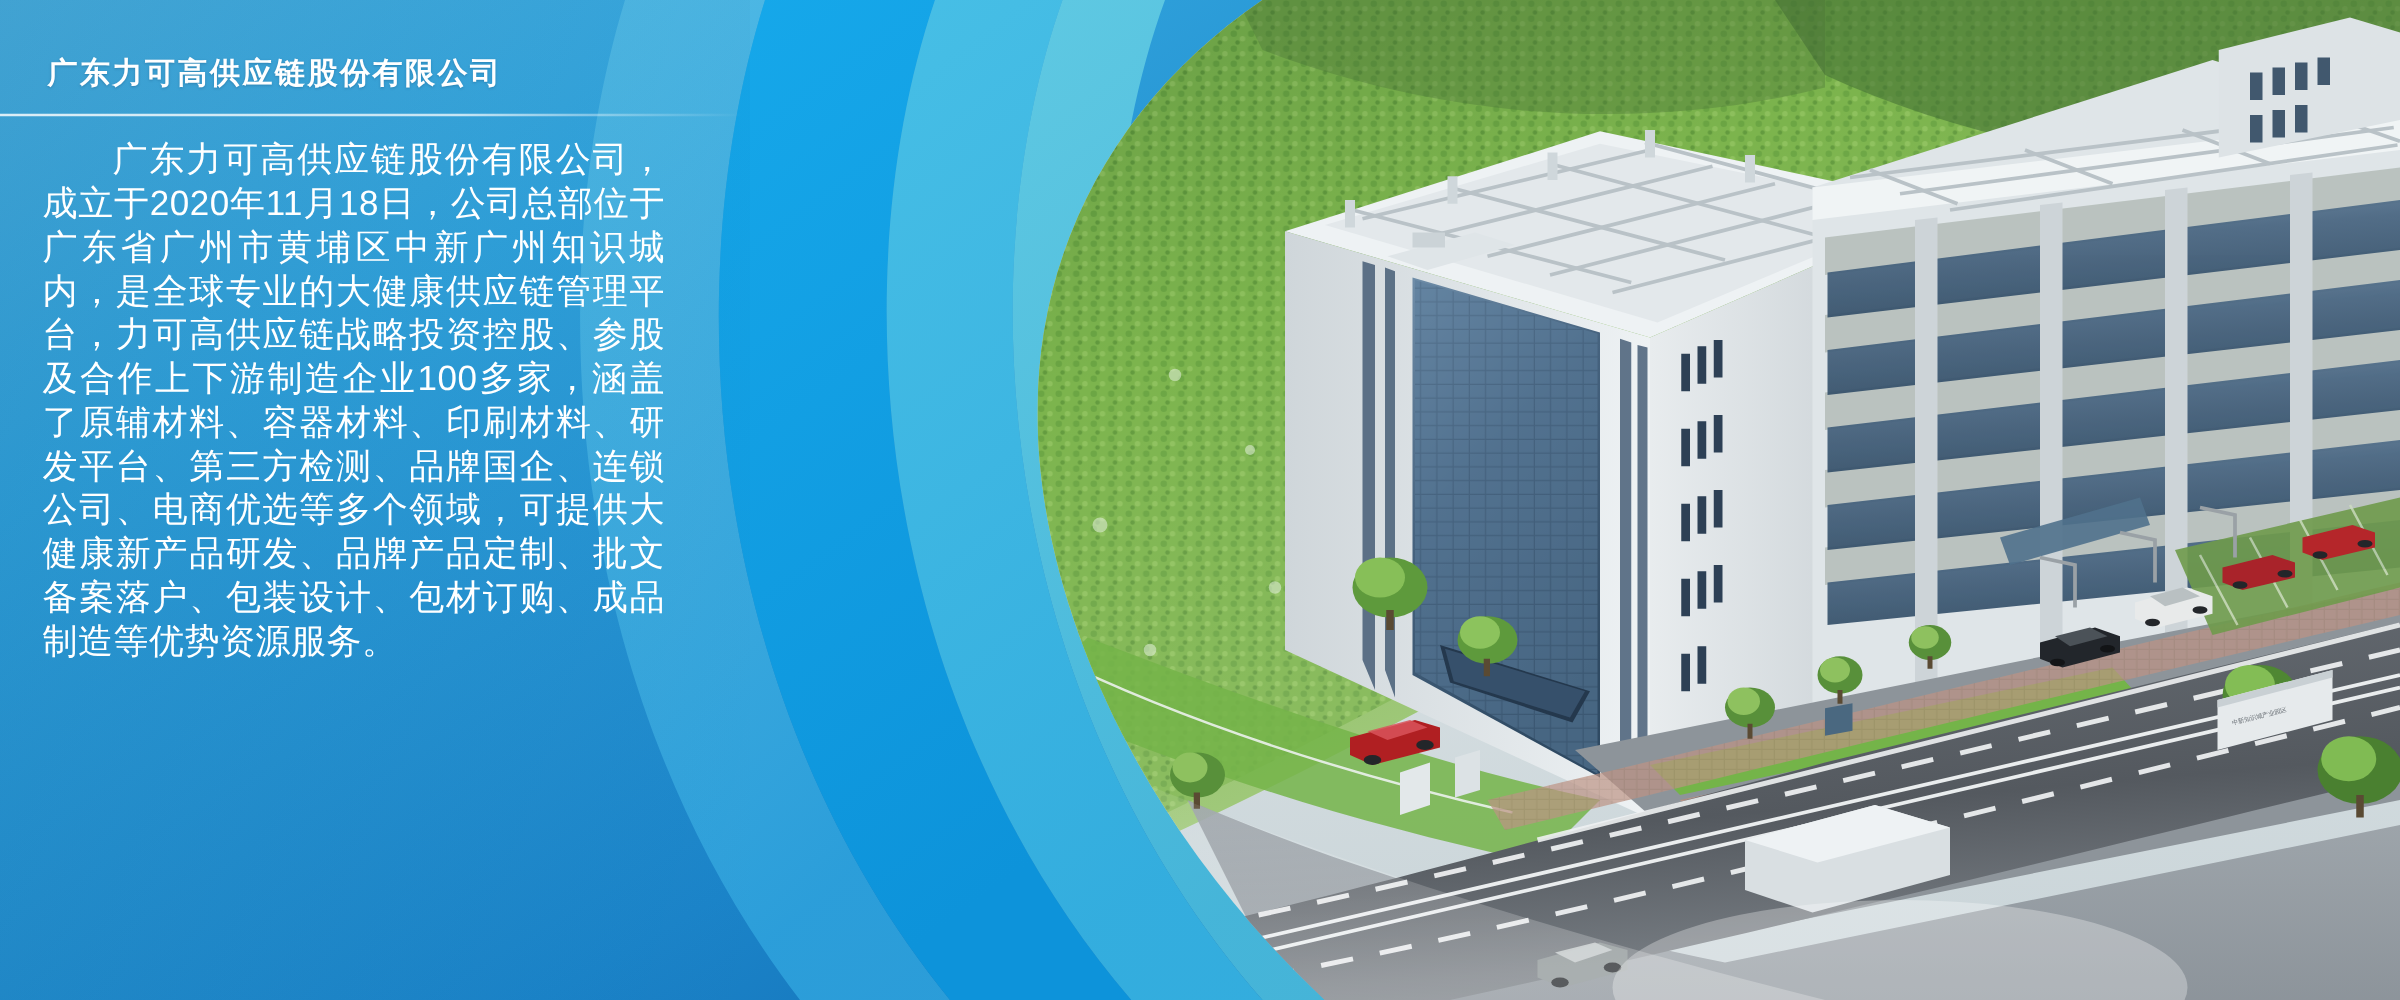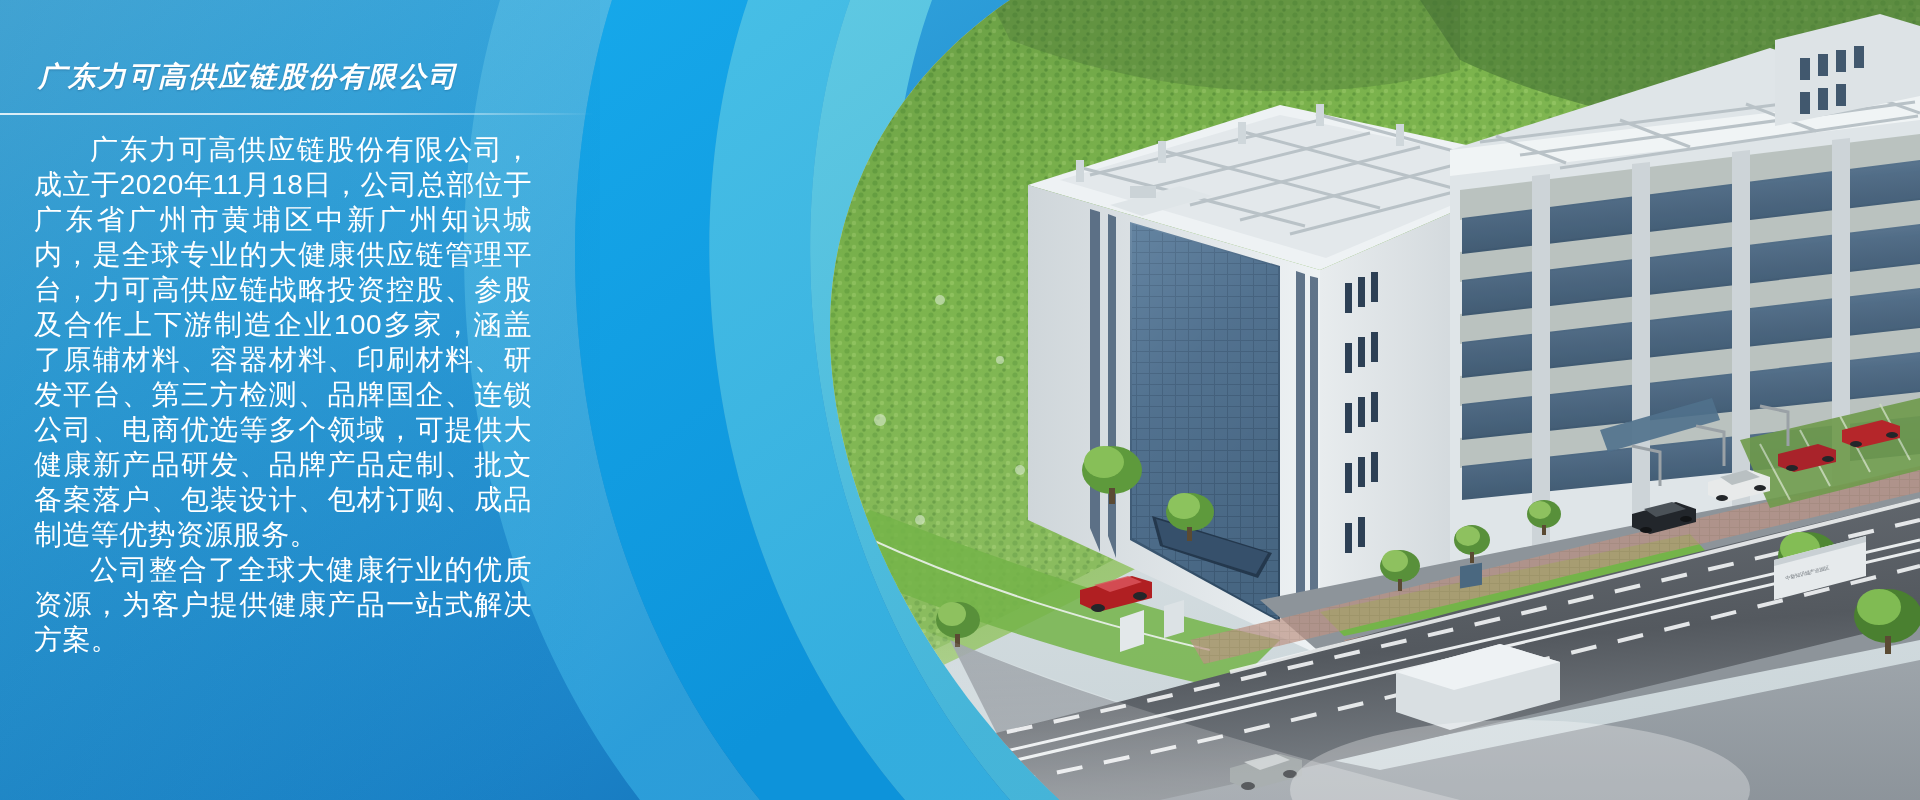--- a/index.html
+++ b/index.html
@@ -24,25 +24,24 @@
   .photo{position:absolute;inset:0;overflow:hidden;}
   .photo svg{display:block;width:1160px;height:800px;}
 
   
   .textcol{
     position:absolute;left:0;top:0;width:560px;height:800px;
     padding:0 28px 0 34px;box-sizing:border-box;
     color:#ffffff;
   }
   .title{
-    font-size:28px;font-weight:700;letter-spacing:2px;
-    padding-top:58px;padding-left:4px;
+    font-size:24px;font-weight:700;letter-spacing:2px;
+    padding-top:42px;padding-left:4px;
     text-shadow:0 1px 2px rgba(0,40,80,.25);
     white-space:nowrap;
-    font-style:italic;
   }
   .rule{
     margin-top:17px;margin-left:-34px;width:594px;height:2px;
     background:linear-gradient(90deg,rgba(255,255,255,.82) 0%,rgba(255,255,255,.72) 62%,rgba(255,255,255,0) 100%);
   }
   .body{
     margin-top:17px;
     font-size:28px;line-height:35px;
     letter-spacing:.4px;
     text-align:justify;
@@ -411,17 +410,16 @@
     </div>
   </div>
 
   <div class="veil"></div>
 
   <div class="textcol">
     <div class="title">广东力可高供应链股份有限公司</div>
     <div class="rule"></div>
     <div class="body">
       <p>广东力可高供应链股份有限公司，成立于2020年11月18日，公司总部位于广东省广州市黄埔区中新广州知识城内，是全球专业的大健康供应链管理平台，力可高供应链战略投资控股、参股及合作上下游制造企业100多家，涵盖了原辅材料、容器材料、印刷材料、研发平台、第三方检测、品牌国企、连锁公司、电商优选等多个领域，可提供大健康新产品研发、品牌产品定制、批文备案落户、包装设计、包材订购、成品制造等优势资源服务。</p>
-      <p>公司整合了全球大健康行业的优质资源，为客户提供健康产品一站式解决方案。</p>
     </div>
   </div>
 
 </div>
 
 </body></html>

